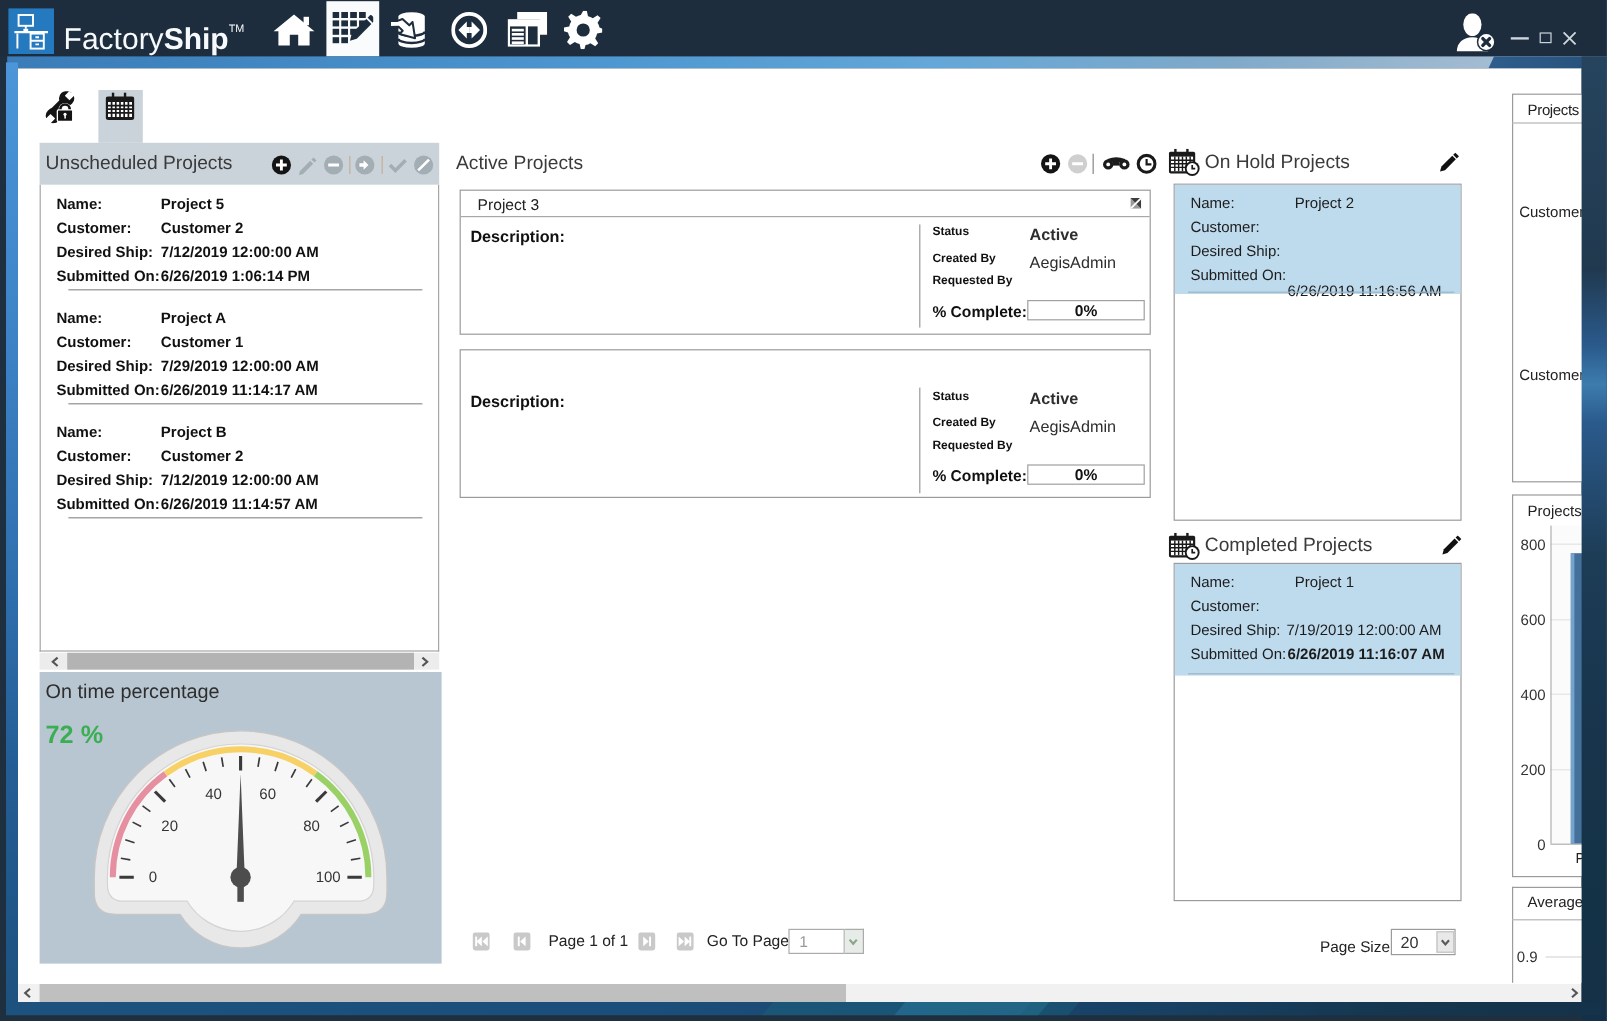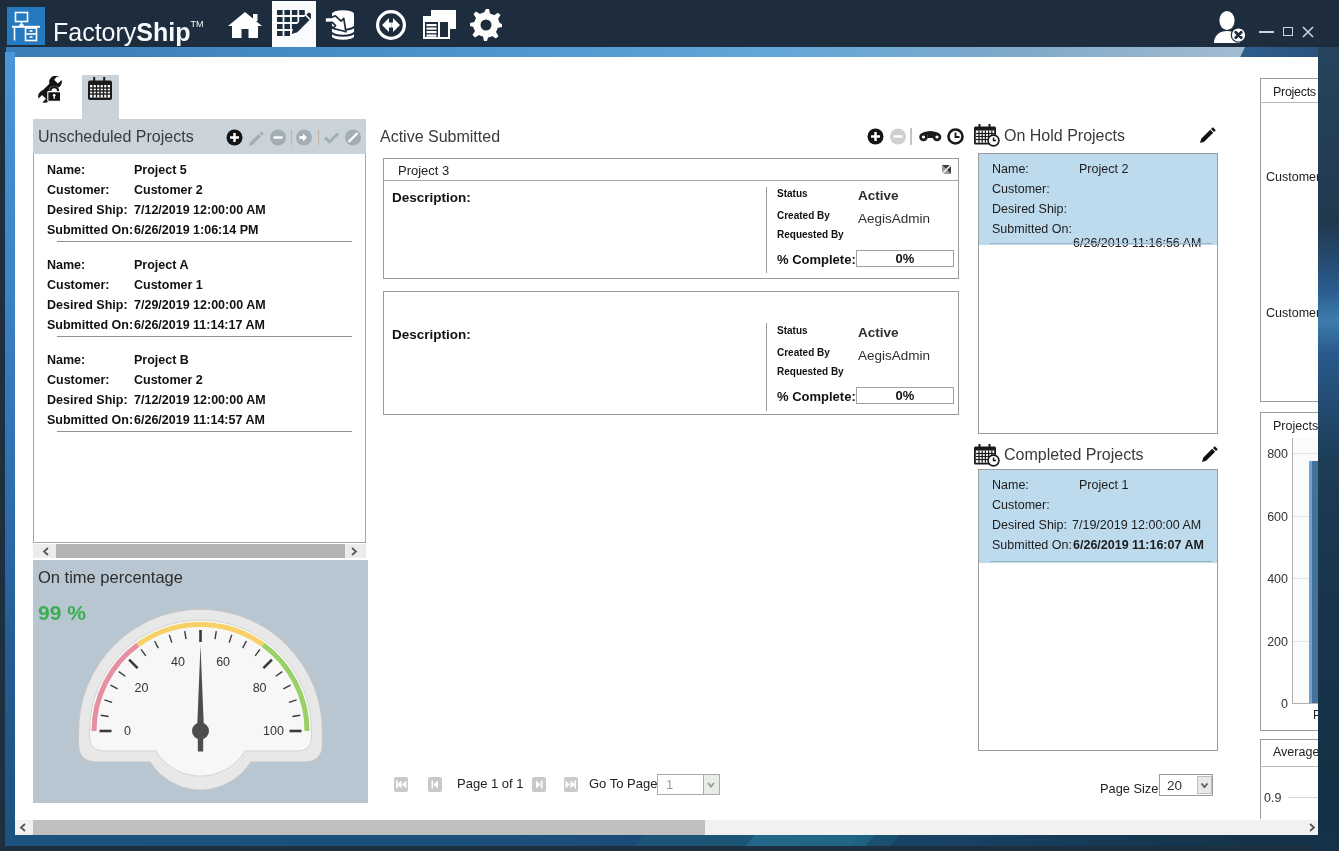--- a/index.html
+++ b/index.html
@@ -267,21 +267,21 @@
 <div class="abs" style="left:56px;top:544px;width:289px;height:14px;background:#b3b3b3;"></div>
 <svg class="abs" style="left:42px;top:547px;" width="8" height="9" viewBox="0 0 8 9">
     <path d="M6 1 L2 4.5 L6 8" stroke="#555" stroke-width="1.8" fill="none"></path>
   </svg>
 <svg class="abs" style="left:350px;top:547px;" width="8" height="9" viewBox="0 0 8 9">
     <path d="M2 1 L6 4.5 L2 8" stroke="#555" stroke-width="1.8" fill="none"></path>
   </svg>
 
 <div class="abs" style="left:33px;top:560px;width:335px;height:243px;background:#b7c6d0;"></div>
 <div class="abs" style="left:38px;top:568px;font-size:16.5px;color:#2e2e2e;">On time percentage</div>
-<div class="abs" style="left:38px;top:601px;font-size:21px;font-weight:bold;color:#3bae53;">99 %</div>
+<div class="abs" style="left:38px;top:601px;font-size:21px;font-weight:bold;color:#3bae53;">72 %</div>
 <div id="gauge" class="abs" style="left:75px;top:604px;">
 <svg width="251" height="190" viewBox="0 0 251 190">
  <path d="M 3.5 127 A 122 122 0 0 1 247.5 127 L 247.5 140 Q 247.5 158 229.5 158 L 176 158 A 59.5 59.5 0 0 1 75 158 L 21.5 158 Q 3.5 158 3.5 140 Z" fill="#e8e8e8" stroke="#c6c6c6" stroke-width="1.2"></path>
  <path d="M 14.5 127 A 111 111 0 0 1 236.5 127 L 236.5 133 Q 236.5 147 222.5 147 L 170 147 A 52 52 0 0 1 81 147 L 28.5 147 Q 14.5 147 14.5 133 Z" fill="#f7f7f7" stroke="#d4d4d4" stroke-width="1"></path>
  <path d="M 19.0 127.0 A 106.5 106.5 0 0 1 62.9 40.8" stroke="#e58fa0" stroke-width="5" fill="none"></path>
  <path d="M 62.9 40.8 A 106.5 106.5 0 0 1 188.1 40.8" stroke="#f7d166" stroke-width="5" fill="none"></path>
  <path d="M 188.1 40.8 A 106.5 106.5 0 0 1 232.0 127.0" stroke="#9ad166" stroke-width="5" fill="none"></path>
  <line x1="36.5" y1="127.0" x2="24.5" y2="127.0" stroke="#3a3a3a" stroke-width="2.6"></line>
  <line x1="33.6" y1="112.5" x2="25.7" y2="111.2" stroke="#3a3a3a" stroke-width="1.4"></line>
  <line x1="37.1" y1="98.3" x2="29.4" y2="95.8" stroke="#3a3a3a" stroke-width="1.4"></line>
@@ -308,21 +308,21 @@
  <text x="102.9" y="61.6" font-size="12.5" fill="#333" text-anchor="middle">40</text>
  <text x="148.1" y="61.6" font-size="12.5" fill="#333" text-anchor="middle">60</text>
  <text x="184.6" y="88.1" font-size="12.5" fill="#333" text-anchor="middle">80</text>
  <text x="198.5" y="131.0" font-size="12.5" fill="#333" text-anchor="middle">100</text>
  <path d="M 125.5 41 L 129 127 L 122 127 Z" fill="#4d4d4d"></path>
  <rect x="122.8" y="127" width="5.4" height="20.5" fill="#4d4d4d"></rect>
  <circle cx="125.5" cy="127" r="8.5" fill="#4d4d4d"></circle>
 </svg>
 </div>
 
-<div class="abs ptitle" style="left:380px;top:128px;">Active Submitted</div>
+<div class="abs ptitle" style="left:380px;top:128px;">Active Projects</div>
 <svg class="abs" style="left:867px;top:128px;" width="97" height="17" viewBox="0 0 97 17">
   <circle cx="8.5" cy="8.5" r="8" fill="#141414"></circle>
   <path d="M8.5 4 v9 M4 8.5 h9" stroke="#fff" stroke-width="2.4"></path>
   <circle cx="31" cy="8.5" r="8" fill="#cfcfcf"></circle>
   <path d="M26.5 8.5 h9" stroke="#fff" stroke-width="2.4"></path>
   <line x1="44" y1="0" x2="44" y2="17" stroke="#9a9a9a" stroke-width="1.2"></line>
   <g fill="#1c1c1c">
    <circle cx="56.5" cy="9" r="4.3"></circle>
       <circle cx="70" cy="9" r="4.3"></circle>
    <circle cx="56.5" cy="9" r="1.6" fill="#fff"></circle>

